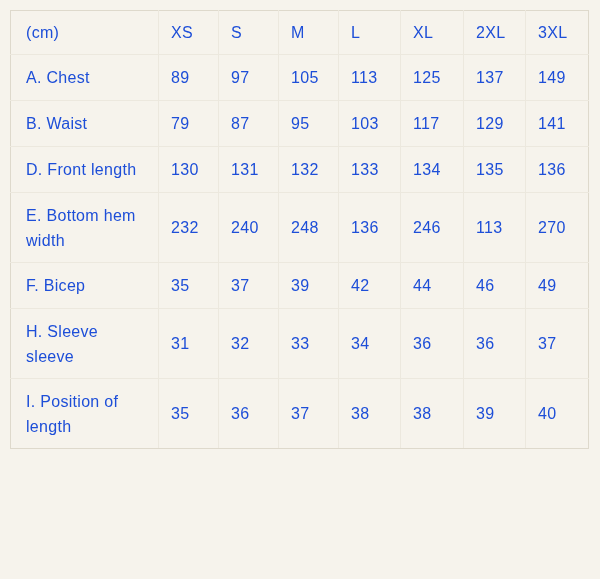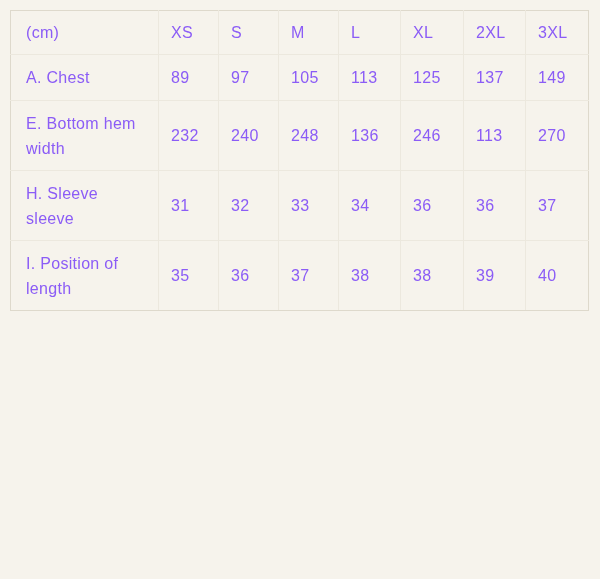--- a/index.html
+++ b/index.html
@@ -13,21 +13,21 @@
     overflow: hidden;
     font-family: "Liberation Sans", sans-serif;
   }
   .table-wrap {
     margin: 10px 12px 10px 10px;
   }
   table.size-table {
     border-collapse: collapse;
     table-layout: fixed;
     width: 578px;
-    color: #8b5cf6;
+    color: #1d4ed8;
     font-size: 16px;
     letter-spacing: 0.3px;
     line-height: 25px;
     padding-left: 44px;
   }
   table.size-table th,
   table.size-table td {
     border: 1px solid #ece8de;
     font-weight: 400;
     text-align: left;
@@ -82,34 +82,64 @@
         <td class="label-col">A. Chest</td>
         <td>89</td>
         <td>97</td>
         <td>105</td>
         <td>113</td>
         <td>125</td>
         <td>137</td>
         <td>149</td>
       </tr>
 
+      <tr class="row-single">
+        <td class="label-col">B. Waist</td>
+        <td>79</td>
+        <td>87</td>
+        <td>95</td>
+        <td>103</td>
+        <td>117</td>
+        <td>129</td>
+        <td>141</td>
+      </tr>
 
 
+      <tr class="row-single">
+        <td class="label-col">D. Front length</td>
+        <td>130</td>
+        <td>131</td>
+        <td>132</td>
+        <td>133</td>
+        <td>134</td>
+        <td>135</td>
+        <td>136</td>
+      </tr>
 
       <tr class="row-double">
         <td class="label-col">E. Bottom hem width</td>
         <td>232</td>
         <td>240</td>
         <td>248</td>
         <td>136</td>
         <td>246</td>
         <td>113</td>
         <td>270</td>
       </tr>
 
+      <tr class="row-single">
+        <td class="label-col">F. Bicep</td>
+        <td>35</td>
+        <td>37</td>
+        <td>39</td>
+        <td>42</td>
+        <td>44</td>
+        <td>46</td>
+        <td>49</td>
+      </tr>
 
 
       <tr class="row-double">
         <td class="label-col">H. Sleeve sleeve</td>
         <td>31</td>
         <td>32</td>
         <td>33</td>
         <td>34</td>
         <td>36</td>
         <td>36</td>

